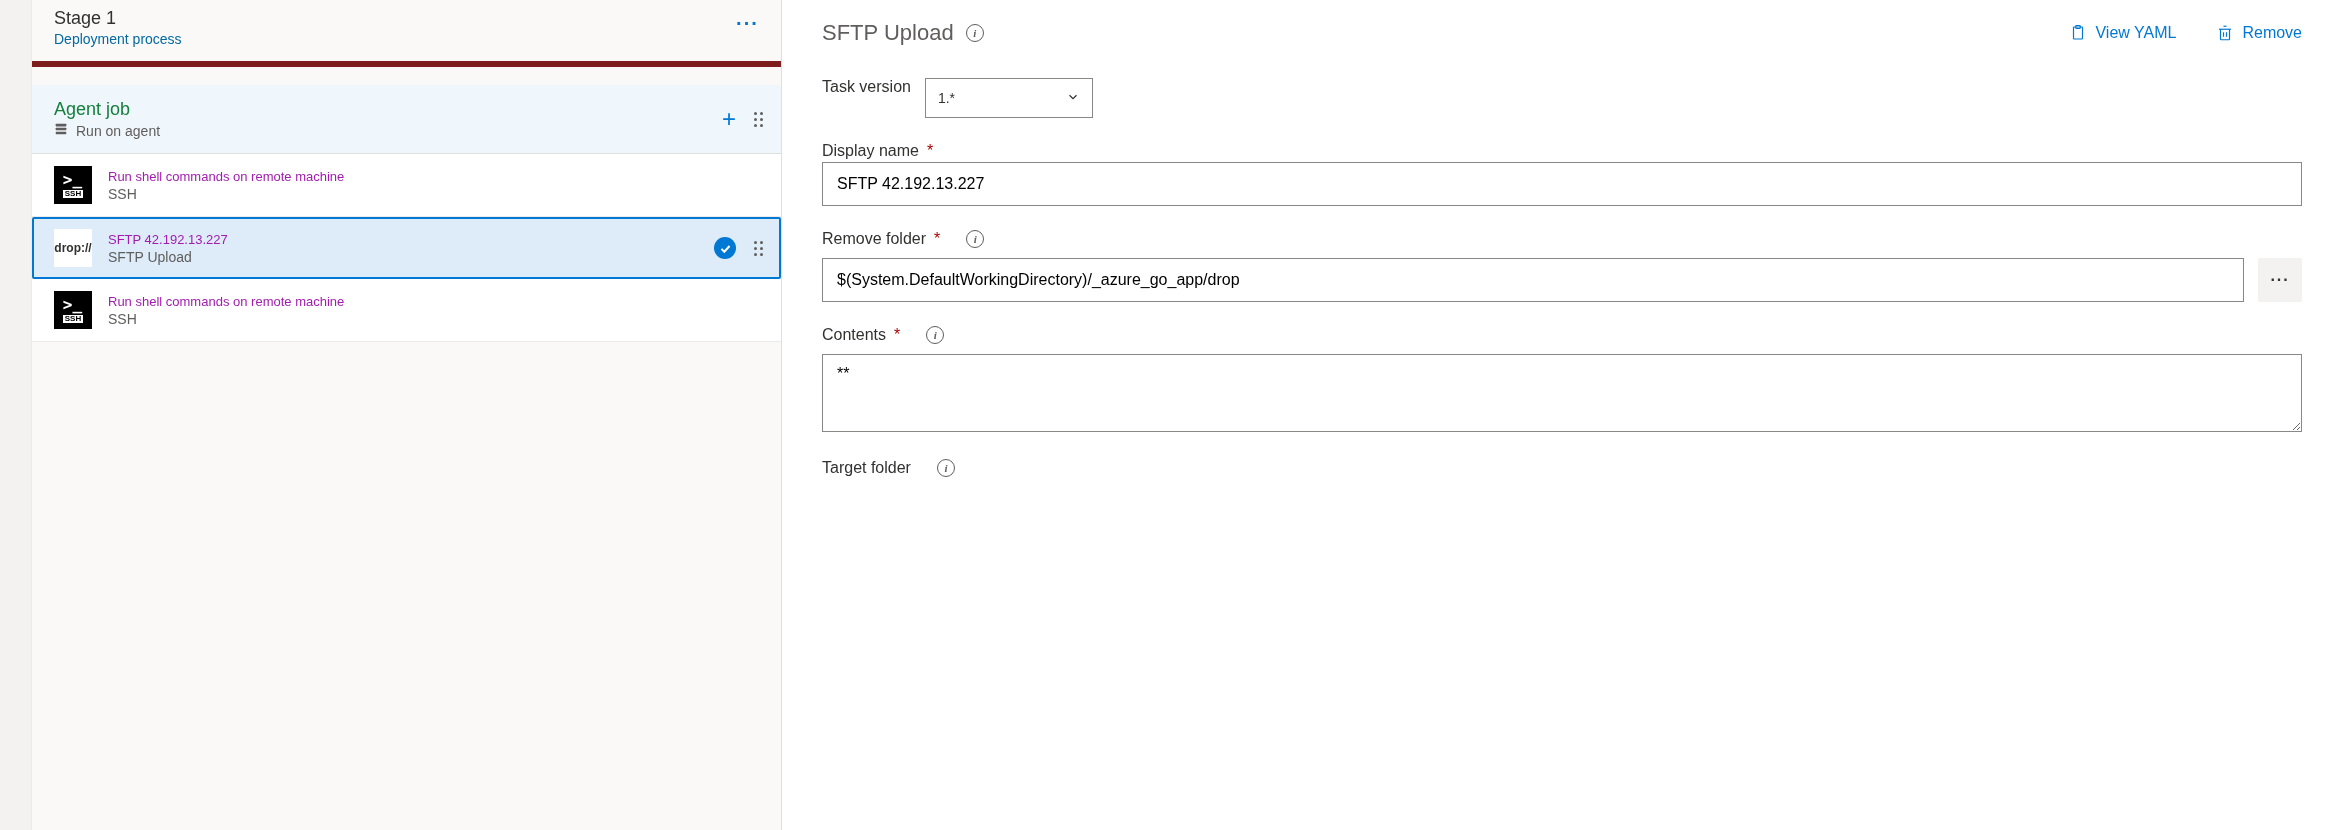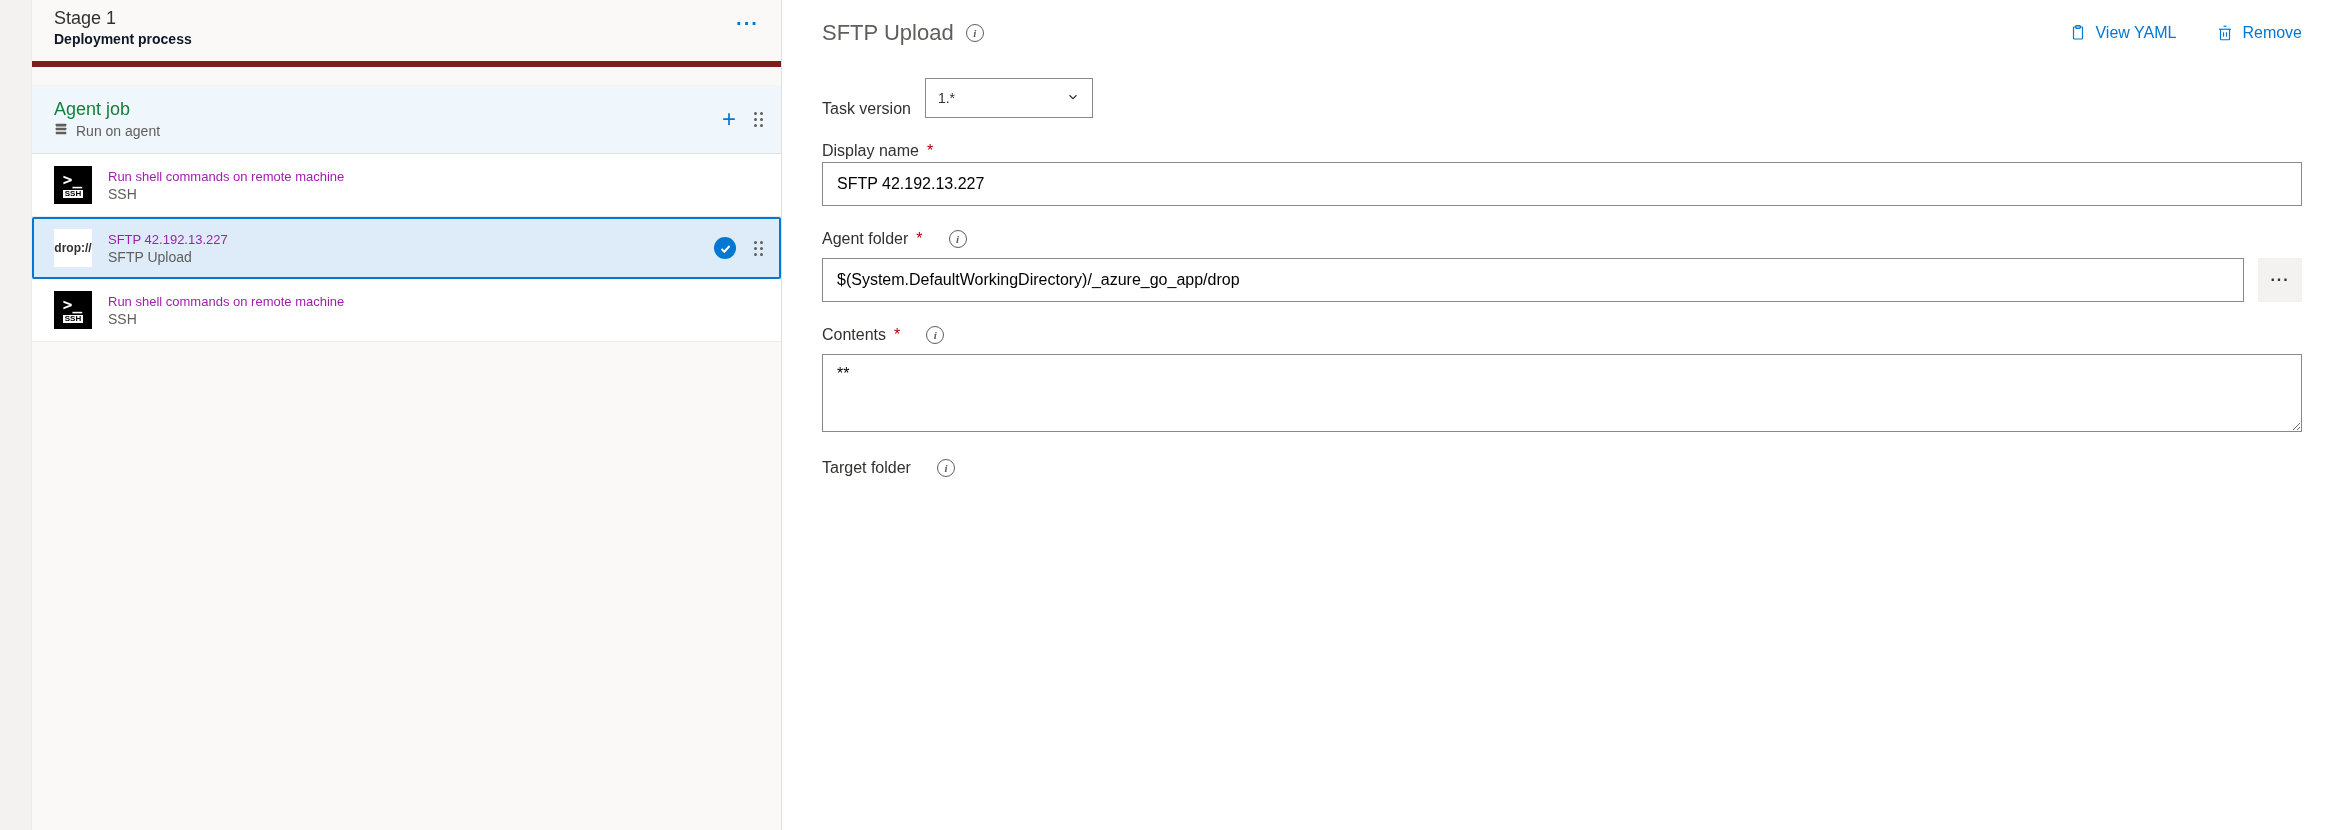--- a/index.html
+++ b/index.html
@@ -38,23 +38,22 @@
       align-items: flex-start;
       border-bottom: 6px solid #7f1d1d;
     }
     .stage-header .titles .title {
       font-size: 18px;
       font-weight: 400;
       color: #323130;
     }
     .stage-header .titles .subtitle {
       font-size: 14px;
-      color: #0f172a;
+      color: #0369a1;
       margin-top: 2px;
-      font-weight: bold;
     }
     .stage-menu {
       color: #0078d4;
       font-size: 20px;
       font-weight: bold;
       letter-spacing: 1px;
       cursor: pointer;
       padding-top: 4px;
     }
 
@@ -242,21 +241,21 @@
     .header-action svg {
       width: 18px;
       height: 18px;
     }
 
     .form-row {
       margin-bottom: 24px;
     }
     .form-row.inline {
       display: flex;
-      align-items: flex-end;
+      align-items: flex-start;
       gap: 14px;
     }
     .form-label {
       font-size: 16px;
       color: #323130;
       display: inline-flex;
       align-items: center;
       gap: 6px;
     }
     .form-label.block {
@@ -468,21 +467,21 @@
     <div class="form-label block">
       <span>Display name</span>
         <span class="required">*</span>
     </div>
     <input class="text-input" type="text" value="SFTP 42.192.13.227" style="">
   </div>
 
   <div class="form-row">
     <div class="label-row">
       <div class="form-label">
-        <span>Agent folder</span>
+        <span>Remove folder</span>
           <span class="required">*</span>
       </div>
       <span class="info-icon">i</span>
     </div>
     <div class="input-with-btn">
       <input class="text-input" type="text" value="$(System.DefaultWorkingDirectory)/_azure_go_app/drop" style="">
       <div class="ellipsis-btn">···</div>
     </div>
   </div>
 

